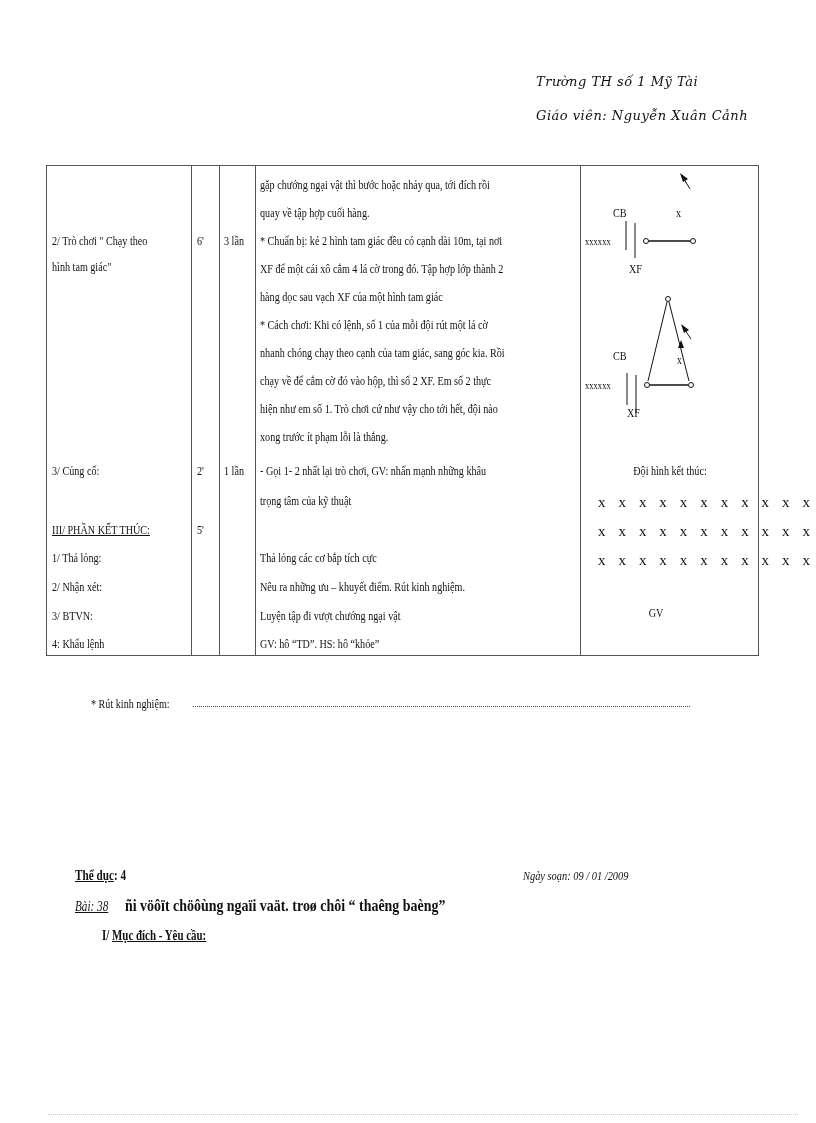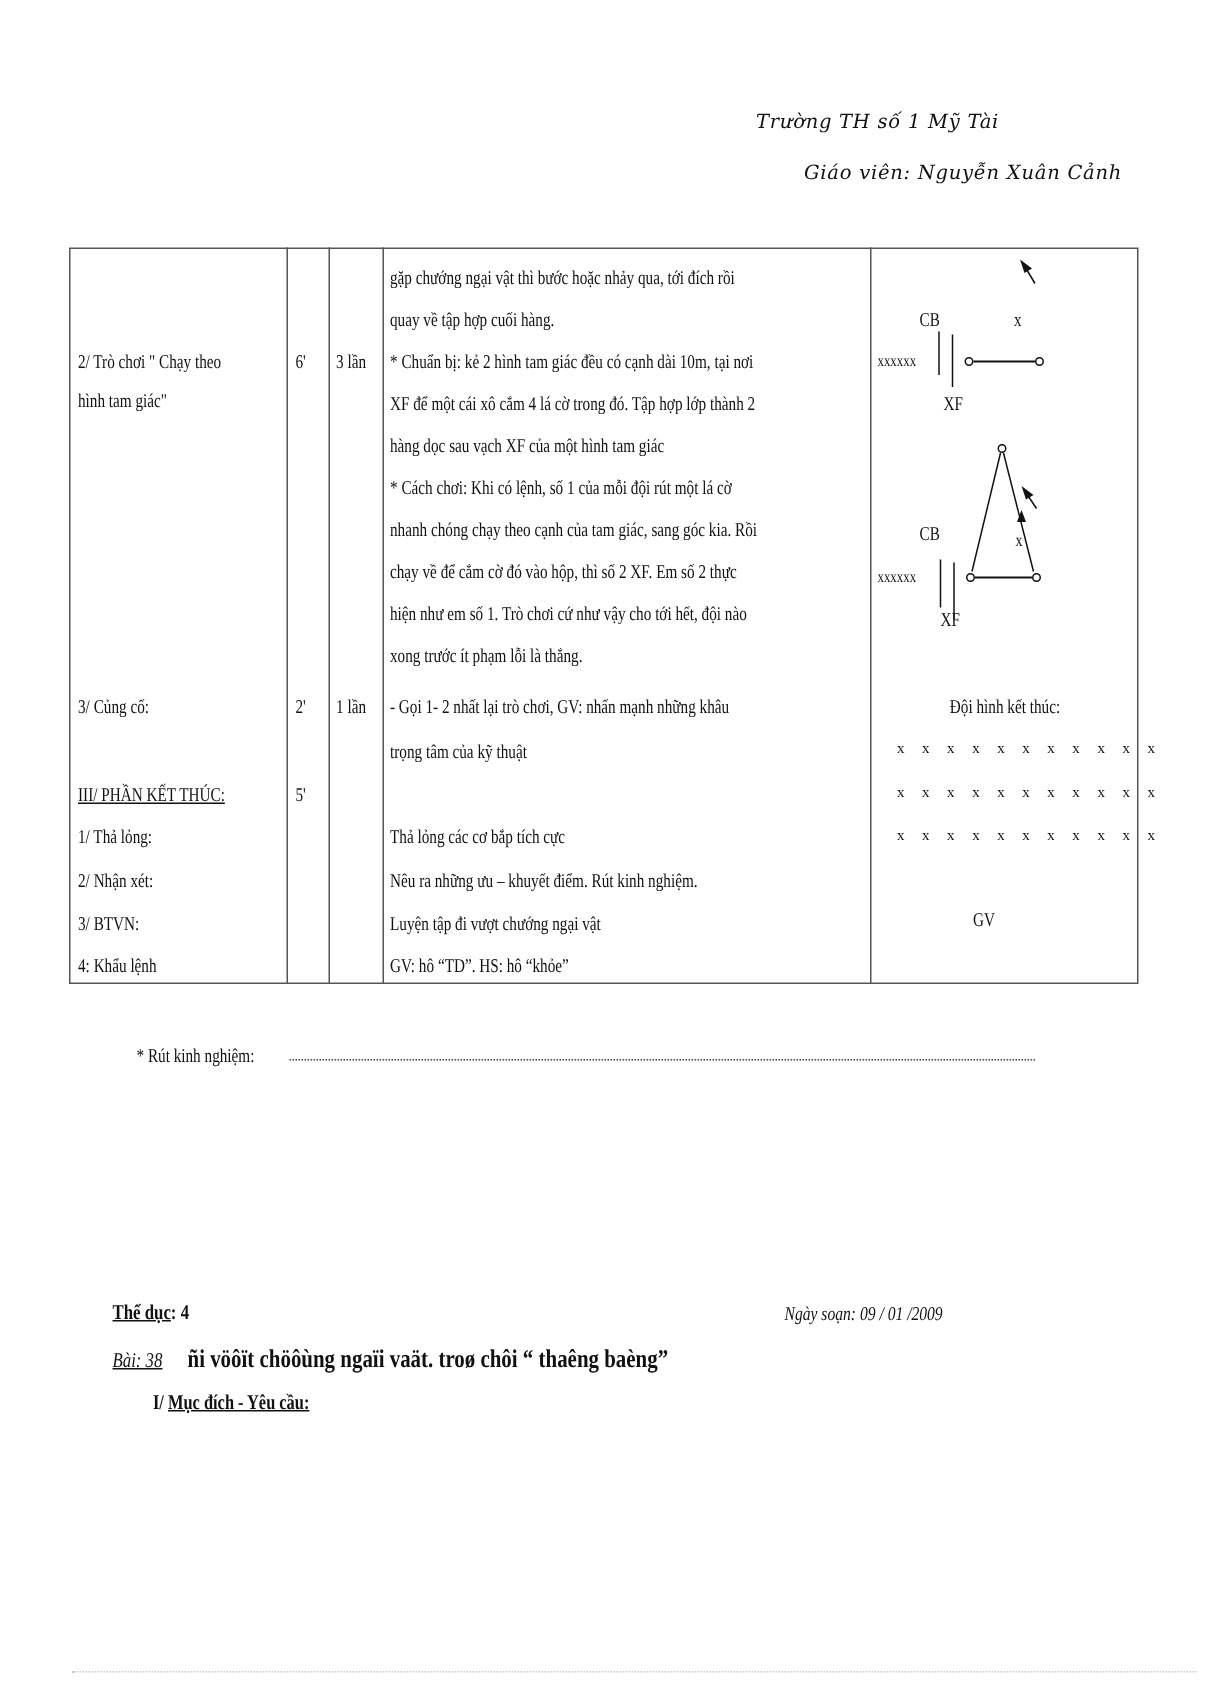--- a/index.html
+++ b/index.html
@@ -10,26 +10,26 @@
   .narrow { font-size: 13px; transform: scaleX(0.78); transform-origin: left center; white-space: nowrap; line-height: 1; }
   .narrow-c { font-size: 13px; transform: scaleX(0.78); transform-origin: center center; white-space: nowrap; line-height: 1; text-align: center; }
   .table-box { position: absolute; left: 46px; top: 165px; width: 713px; height: 491px;
                border: 1px solid #555; box-sizing: border-box; }
   .vline { position: absolute; top: 165px; height: 491px; width: 1px; background: #555; }
   .ul { text-decoration: underline; }
   .bold { font-weight: bold; }
   .ital { font-style: italic; }
   .dots { position: absolute; left: 48px; top: 1114px; width: 750px; height: 1px;
           border-top: 1px dotted #c8c8c8; }
-  .xrow { font-family: "Liberation Serif", serif; font-size: 10px; letter-spacing: 4.6px; white-space: nowrap; text-align: center; }
+  .xrow { font-family: "Liberation Serif", serif; font-size: 15px; letter-spacing: 4.6px; white-space: nowrap; text-align: center; }
 </style>
 </head>
 <body>
 
-<div class="abs header-script" style="left:504px; top:74px;">Trường TH số 1 Mỹ Tài</div>
+<div class="abs header-script" style="left:536px; top:74px;">Trường TH số 1 Mỹ Tài</div>
 <div class="abs header-script" style="left:536px; top:108px;">Giáo viên: Nguyễn Xuân Cảnh</div>
 
 <div class="table-box"></div>
 <div class="vline" style="left:191px;"></div>
 <div class="vline" style="left:219px;"></div>
 <div class="vline" style="left:255px;"></div>
 <div class="vline" style="left:580px;"></div>
 
 <div class="abs narrow" style="left:52px; top:234px;">2/ Trò chơi " Chạy theo</div>
 <div class="abs narrow" style="left:52px; top:260px;">hình tam giác"</div>

